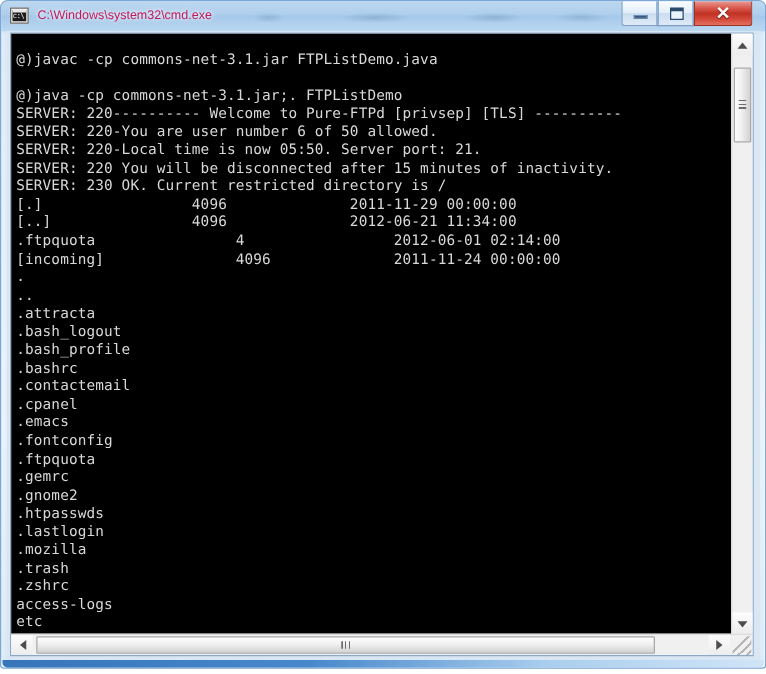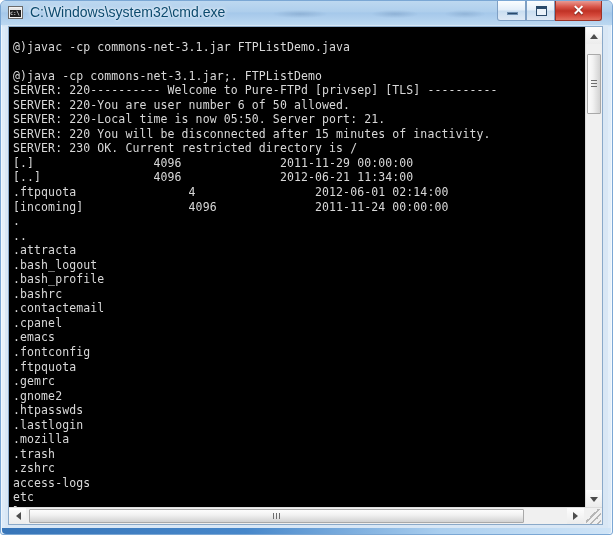--- a/index.html
+++ b/index.html
@@ -95,22 +95,22 @@
   #app-icon .icon-bar {
     position: absolute;
     left: 1px; top: 1px; right: 1px;
     height: 2px;
     background: #e6e6e6;
   }
 
   #window-title {
     position: absolute;
     left: 30px; top: 4px;
-    font-size: 14px;
-    color: #0c4a6e;
+    font-size: 10px;
+    color: #be185d;
     line-height: 17px;
     white-space: nowrap;
     text-shadow: 0 0 3px rgba(255,255,255,0.9), 0 0 5px rgba(255,255,255,0.8);
   }
 
   
   .wbtn {
     position: absolute;
     top: 1px;
     height: 20px;

